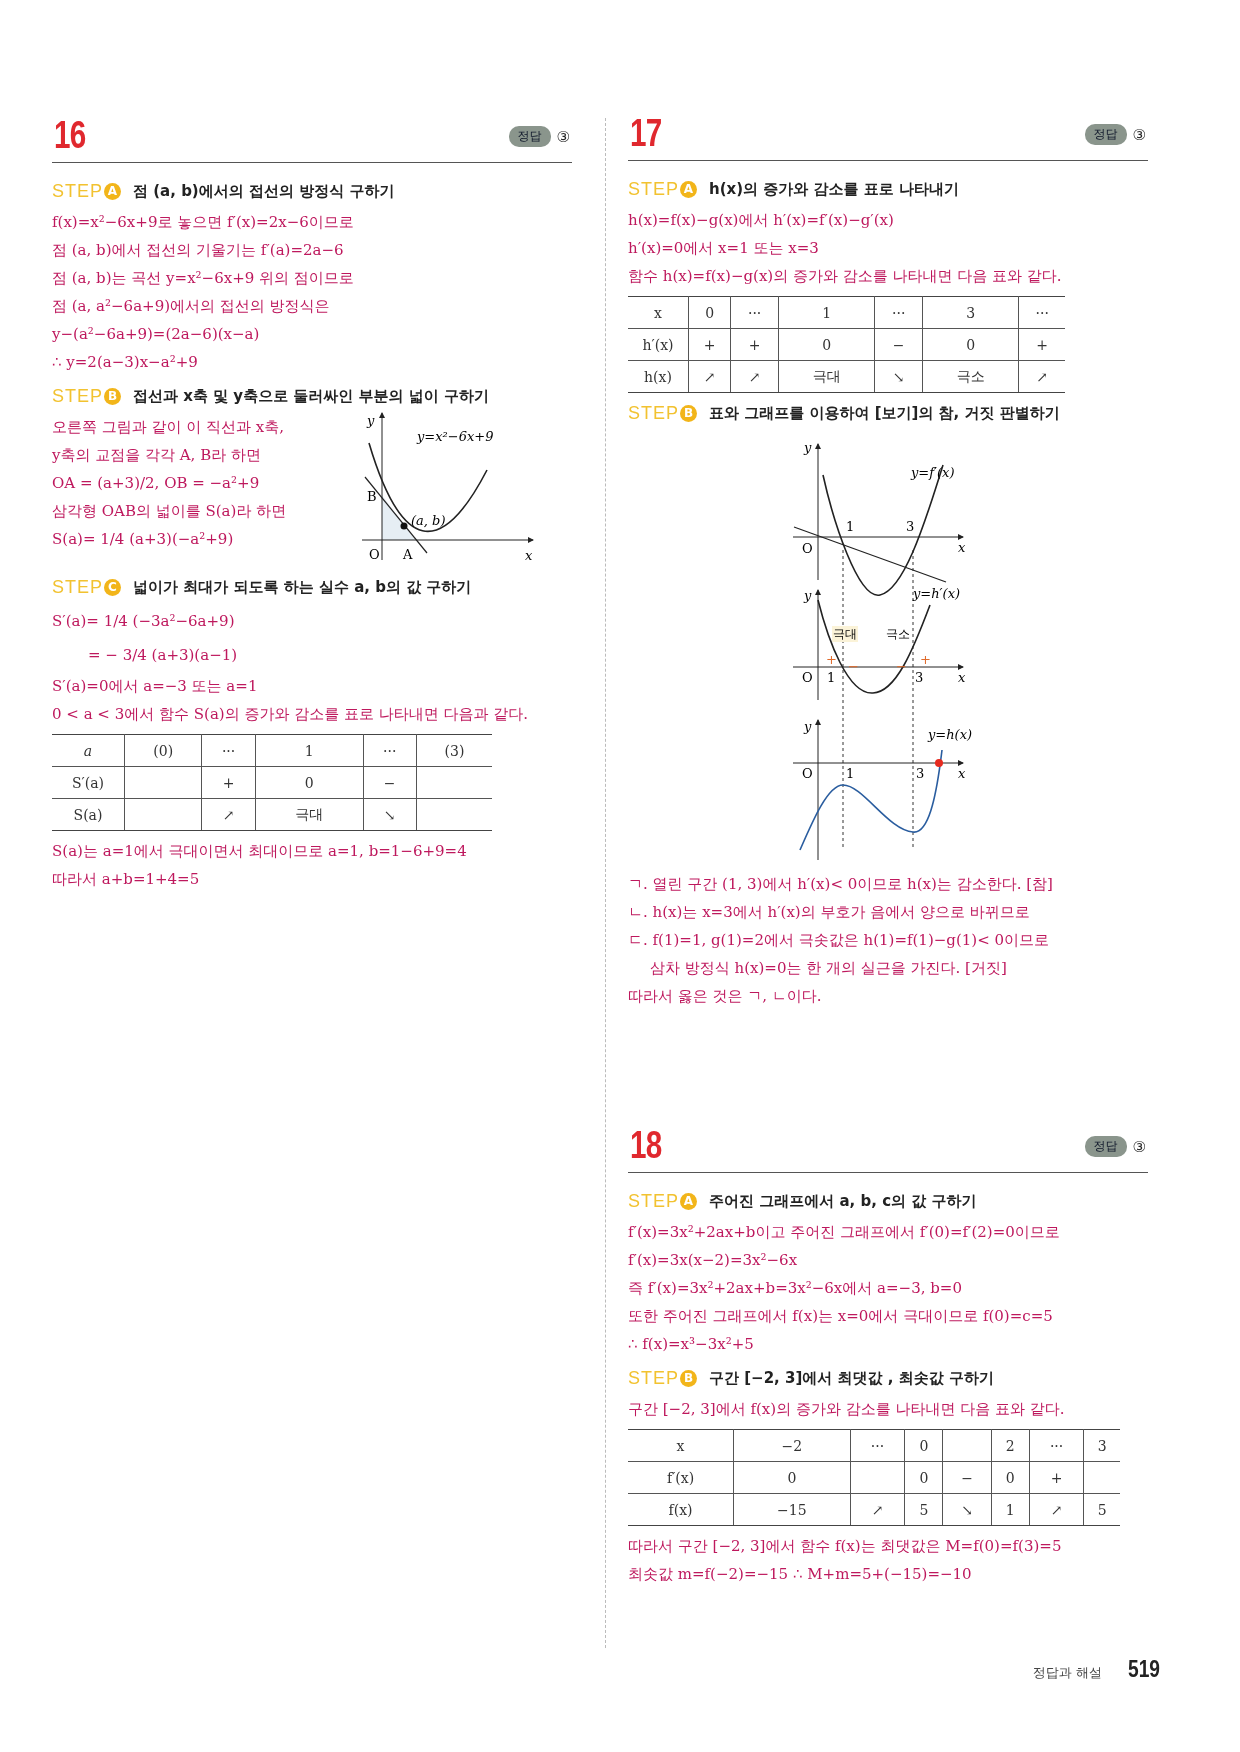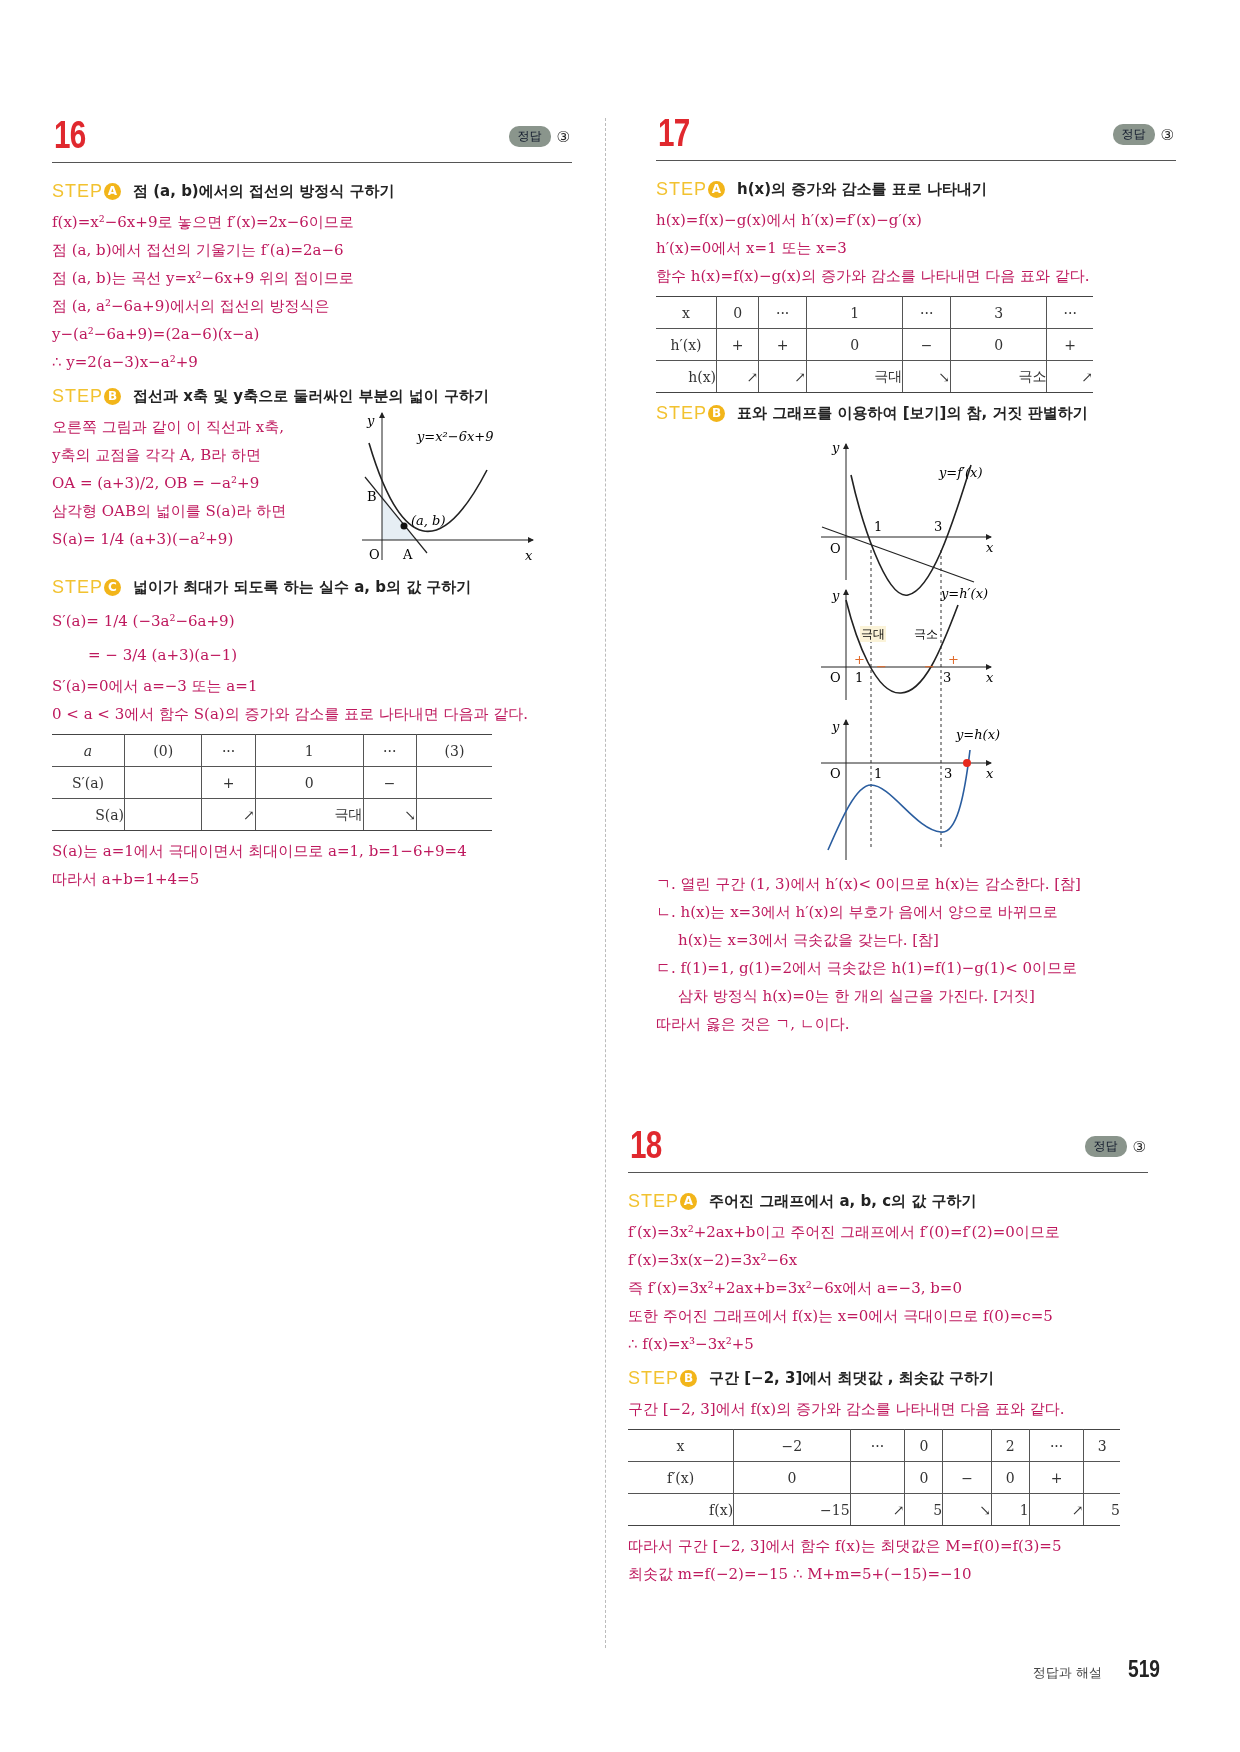--- a/index.html
+++ b/index.html
@@ -1,38 +1,38 @@
 <!DOCTYPE html>
 <html><head>
 <meta charset="utf-8">
 <style>
   html,body{margin:0;padding:0;background:#ffffff;}
   body{width:1240px;height:1752px;position:relative;overflow:hidden;
        font-family:"DejaVu Sans","Liberation Sans",sans-serif;color:#2a2a2a;}
   .col{position:absolute;width:520px;}
   #col-left{left:52px;top:112px;}
-  #col-right{left:656px;top:110px;}
+  #col-right{left:628px;top:110px;}
   #sec18{position:absolute;left:628px;top:1122px;width:520px;}
   .divider-v{position:absolute;left:605px;top:118px;width:0;height:1530px;border-left:1px dashed #bbb;}
   .prob-head{position:relative;height:50px;border-bottom:1.5px solid #555;margin-bottom:18px;}
   .prob-num{position:absolute;left:2px;top:2px;font-family:"Liberation Sans",sans-serif;font-weight:bold;
             font-size:38px;color:#e0282e;letter-spacing:-1px;transform:scaleX(0.78);transform-origin:left;}
   .answer{position:absolute;right:2px;top:14px;display:flex;align-items:center;gap:6px;}
   .answer-badge{background:#8a958c;color:#0f172a;font-size:12px;border-radius:10px;padding:2px 9px;}
   .step{display:flex;align-items:center;margin:10px 0 6px 0;font-size:15px;font-weight:bold;color:#222;}
   .step-label{color:#f2c230;font-weight:normal;font-size:18px;letter-spacing:1px;font-family:"Liberation Sans",sans-serif;}
   .step-circle{display:inline-block;width:17px;height:17px;border-radius:50%;background:#f2b51a;color:#fff;
                font-size:12px;font-weight:bold;line-height:17px;text-align:center;margin:0 12px 0 1px;}
   .line{font-family:"DejaVu Serif","Liberation Serif",serif;font-size:15px;line-height:28px;color:#be185d;white-space:nowrap;}
   .indent{padding-left:36px;}
   .indent2{padding-left:22px;}
   table.tbl{border-collapse:collapse;margin:6px 0 6px 0;font-family:"DejaVu Serif","Liberation Serif",serif;font-size:14px;color:#333;}
   table.tbl td{border:1px solid #555;height:31px;text-align:center;padding:0;}
   table.tbl tr:first-child td{border-top:1.6px solid #444;}
-  table.tbl tr:last-child td{border-bottom:1.6px solid #444;text-align:right;}
+  table.tbl tr:last-child td{border-bottom:1.6px solid #444;}
   table.tbl td:first-child{border-left:none;}
   table.tbl td:last-child{border-right:none;}
   .fig-wrap{position:relative;}
   .footer{position:absolute;right:76px;top:1655px;display:flex;align-items:baseline;gap:22px;}
   .footer-label{font-size:13px;color:#444;}
   .footer-page{font-family:"Liberation Sans",sans-serif;font-size:24px;font-weight:bold;color:#222;transform:scaleX(0.8);}
   svg text{font-family:"DejaVu Serif","Liberation Serif",serif;}
 </style>
 </head>
 <body>
@@ -239,21 +239,20 @@
     <text x="176" y="301" font-size="13" font-style="italic">y</text>
     <text x="330" y="348" font-size="13" font-style="italic">x</text>
     <text x="174" y="348" font-size="13">O</text>
     <text x="218" y="348" font-size="13">1</text>
     <text x="288" y="348" font-size="13">3</text>
     <text x="300" y="309" font-size="13" font-style="italic">y=h(x)</text>
   </svg>
 
   <div class="line">ㄱ. 열린 구간 (1, 3)에서 h′(x)&lt; 0이므로 h(x)는 감소한다. [참]</div>
   <div class="line">ㄴ. h(x)는 x=3에서 h′(x)의 부호가 음에서 양으로 바뀌므로</div>
-  <div class="line indent2">h(x)는 x=3에서 극솟값을 갖는다. [참]</div>
   <div class="line">ㄷ. f(1)=1, g(1)=2에서 극솟값은 h(1)=f(1)−g(1)&lt; 0이므로</div>
   <div class="line indent2">삼차 방정식 h(x)=0는 한 개의 실근을 가진다. [거짓]</div>
   <div class="line">따라서 옳은 것은 ㄱ, ㄴ이다.</div>
 </div>
 
 <div id="sec18">
   <div class="prob-head">
     <div class="prob-num">18</div>
     <div class="answer">
       <span class="answer-badge">정답</span>

